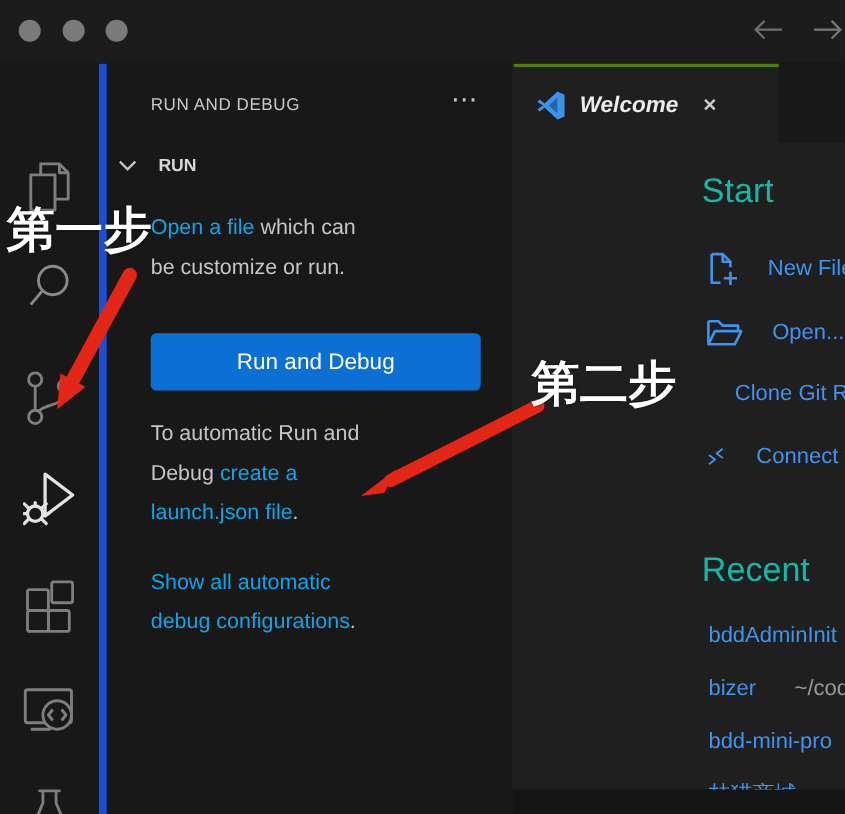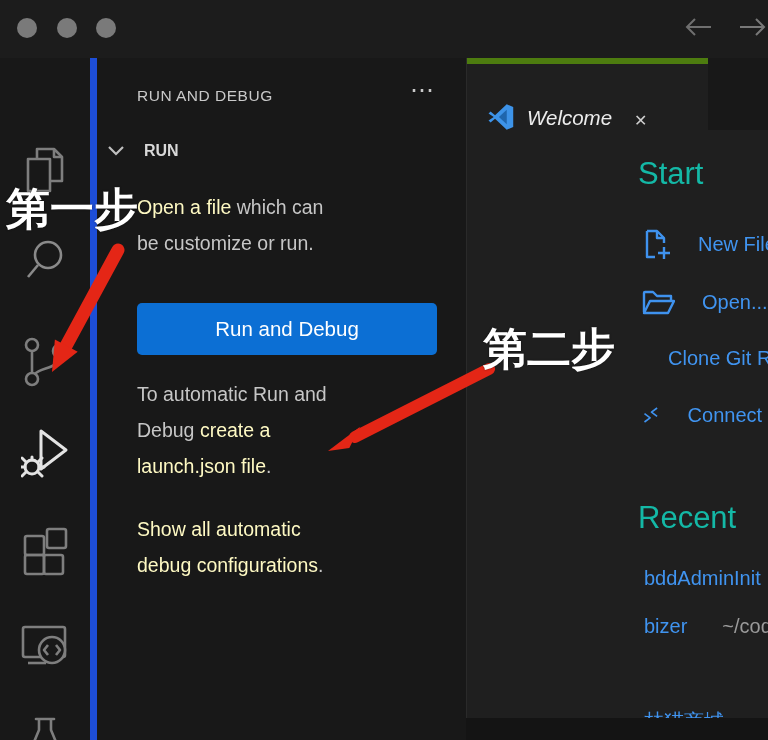--- a/index.html
+++ b/index.html
@@ -11,28 +11,28 @@
   
   #activitybar{left:0;top:58px;width:90px;height:682px;background:#181818;}
   .abicon{position:absolute;left:0;width:90px;display:flex;justify-content:center;}
   
   #sidebar{left:90px;top:58px;width:376px;height:682px;background:#181818;border-left:7px solid #1d4ed8;}
   #sb-title{left:40px;top:29px;font-size:15.5px;letter-spacing:.5px;color:#c9c9c9;}
   #sb-more{left:313px;top:18px;font-size:24px;color:#c9c9c9;letter-spacing:2px;cursor:default;}
   #run-row{left:10px;top:84px;display:flex;align-items:center;gap:19px;}
   #run-row .lbl{font-size:16px;font-weight:bold;color:#d8d8d8;}
   .para{left:40px;width:310px;font-size:19.5px;line-height:36px;color:#c6c6c6;}
-  .lnk{color:#fef9c3;cursor:pointer;}
+  .lnk{color:#0ea5e9;cursor:pointer;}
   #run-btn{left:40px;top:245px;width:300px;height:52px;background:#0c6fd4;border:none;border-radius:5px;
     color:#fff;font-size:20.5px;font-family:"Liberation Sans",sans-serif;cursor:pointer;}
   
   #editor{left:466px;top:58px;width:302px;height:682px;background:#181818;border-left:1px solid #2a2a2a;}
   #tabbar{left:0;top:0;width:302px;height:72px;background:#181818;}
-  #tab{left:0;top:0;width:241px;height:72px;background:#1f1f1f;border-top:6px solid #4d7c0f;
-    box-sizing:border-box;display:flex;align-items:flex-end;padding-left:21px;cursor:pointer;}
+  #tab{left:0;top:0;width:241px;height:72px;background:#1f1f1f;border-top:3px solid #4d7c0f;
+    box-sizing:border-box;display:flex;align-items:center;padding-left:21px;cursor:pointer;font-weight:bold;}
   #tab-label{font-style:italic;font-size:20.5px;color:#ececec;margin-left:13px;}
   #tab-close{margin-left:22px;font-size:16px;color:#cfcfcf;cursor:pointer;}
   #edcontent{left:0;top:72px;width:302px;height:588px;background:#1f1f1f;overflow:hidden;}
   .edheading{left:171px;font-size:31px;color:#14b8a6;}
   .startrow{left:174px;width:160px;height:32px;display:flex;align-items:center;gap:27px;
     color:#4094f0;font-size:20px;white-space:nowrap;cursor:pointer;}
   .recrow{left:177px;height:26px;color:#4094f0;font-size:20px;white-space:nowrap;cursor:pointer;}
   .recpath{color:#9a9a9a;margin-left:35px;}
   #edbottom{left:466px;top:718px;width:302px;height:22px;background:#141414;}
   
@@ -215,20 +215,23 @@
     </div>
 
     <div class="edheading abs" style="top:370px">Recent</div>
 
     <div class="recrow abs" style="top:437px">
       <span>bddAdminInit</span>
     </div>
     <div class="recrow abs" style="top:485px">
       <span>bizer</span><span class="recpath">~/code</span>
     </div>
+    <div class="recrow abs" style="top:533px">
+      <span>bdd-mini-pro</span>
+    </div>
     <div class="recrow abs" style="top:578px">
       <span>林猎商城</span>
     </div>
   </div>
 </div>
 <div id="edbottom" class="abs"></div>
 
 <div class="cnote" style="left:6px;top:180px">第一步</div>
 <div class="cnote" style="left:483px;top:320px">第二步</div>
 <svg id="overlay" class="abs">

